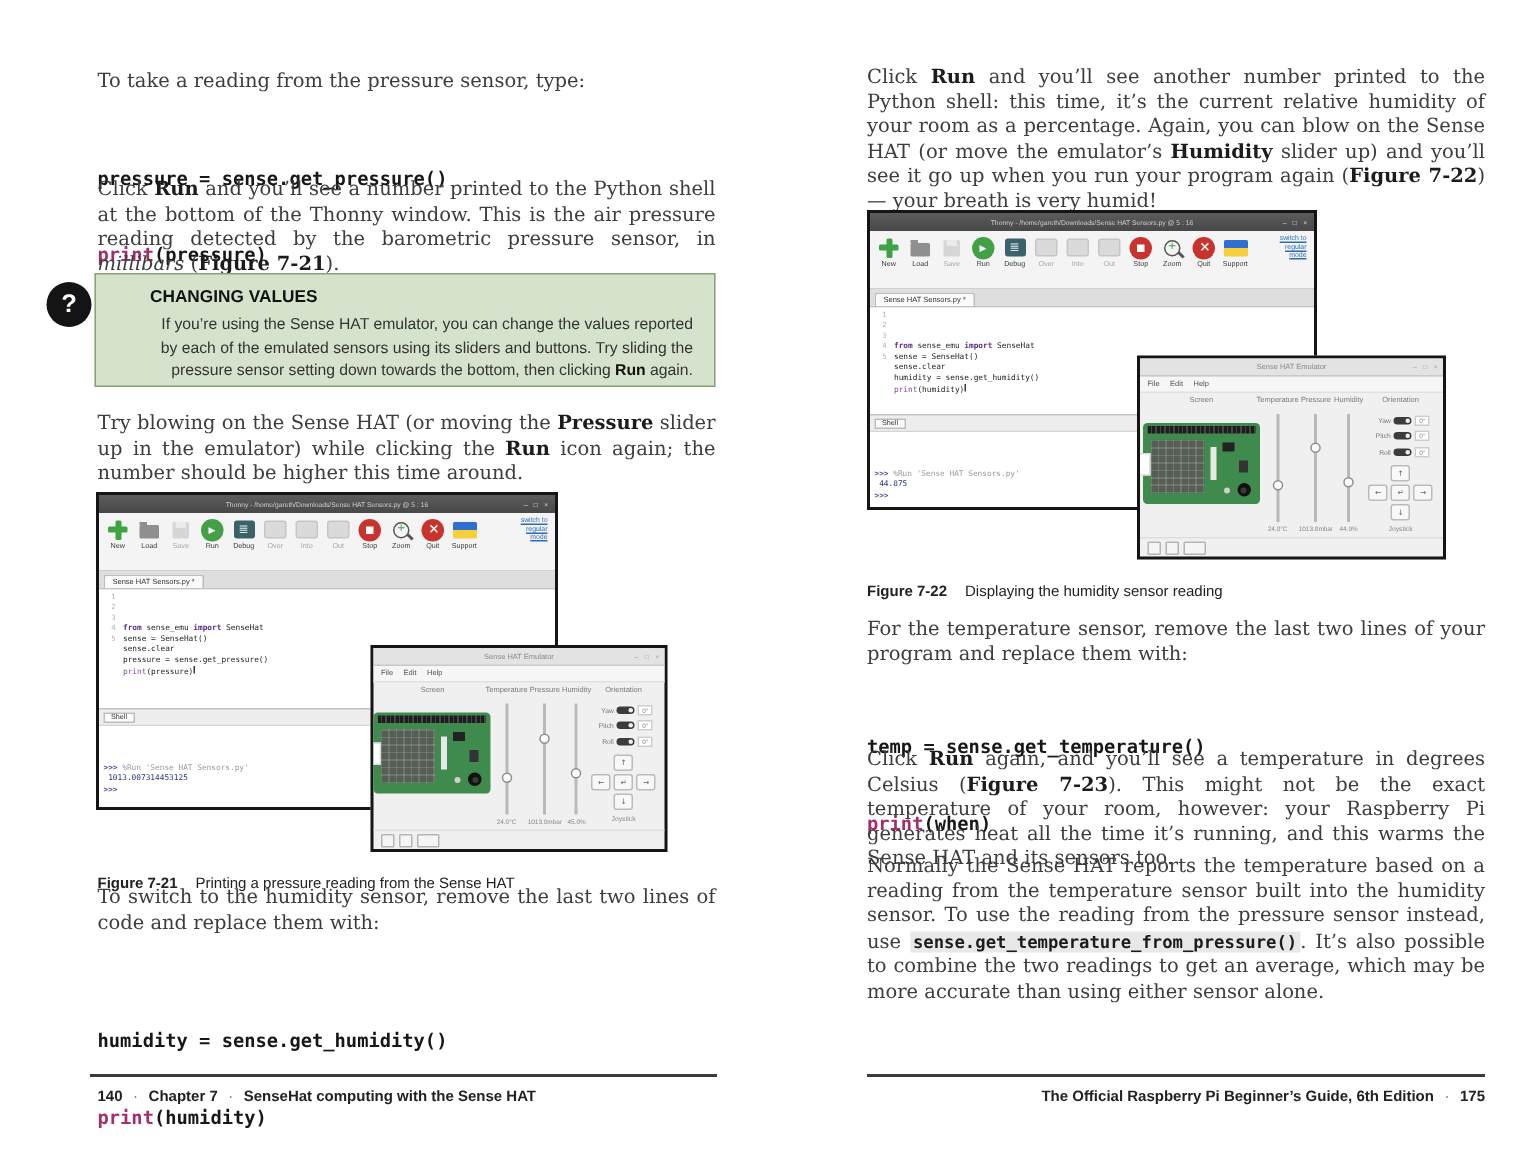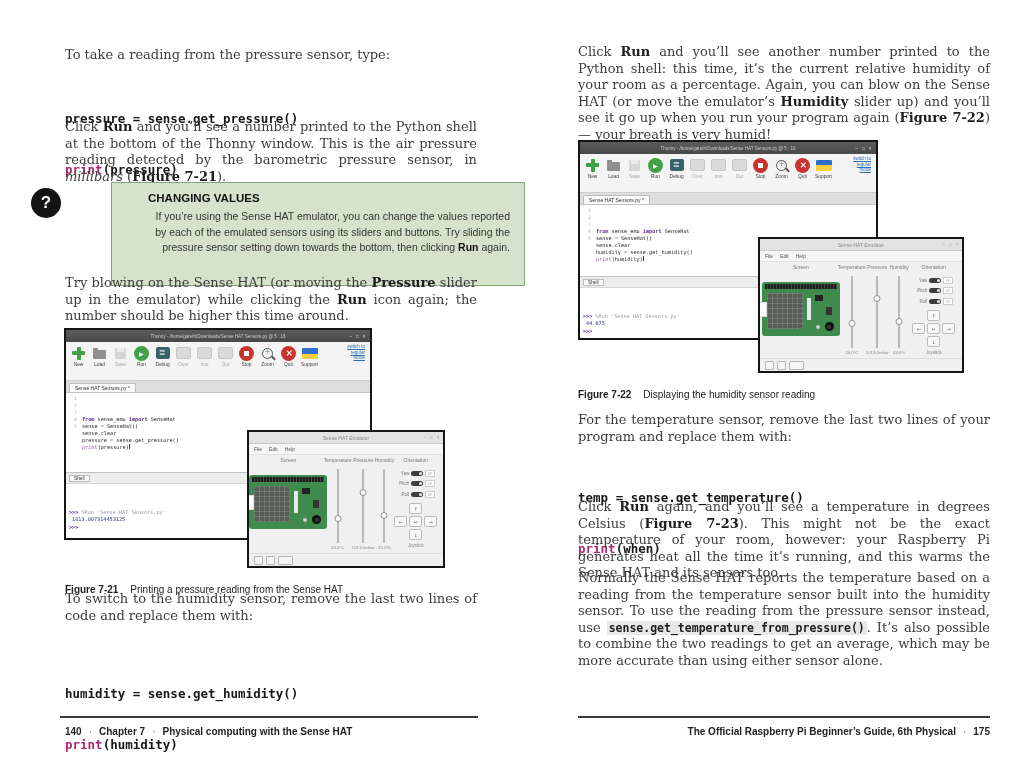--- a/index.html
+++ b/index.html
@@ -148,21 +148,21 @@
 
   <div class="para" style="left:65px;top:47px;width:410px;"><span>To take a reading from the pressure sensor, type:</span></div>
 
   <div class="codeblock" style="left:65px;top:76px;">
     <div><span>pressure = sense.get_pressure()</span></div>
     <div><span class="mg">print</span><span>(pressure)</span></div>
   </div>
 
   <div class="para" style="left:65px;top:119px;width:412px;"><span>Click </span><span class="b">Run</span><span> and you’ll see a number printed to the Python shell at the bottom of the Thonny window. This is the air pressure reading detected by the barometric pressure sensor, in </span><span class="i">millibars</span><span> (</span><span class="b">Figure 7-21</span><span>).</span></div>
 
-  <div class="callout" style="left:63px;top:182px;width:414px;height:104px;margin-left:48px;">
+  <div class="callout" style="left:63px;top:182px;width:414px;height:76px;">
     <div class="callout-title">CHANGING VALUES</div>
     <div class="callout-body"><span>If you’re using the Sense HAT emulator, you can change the values reported by each of the emulated sensors using its sliders and buttons. Try sliding the pressure sensor setting down towards the bottom, then clicking </span><span class="b">Run</span><span> again.</span></div>
   </div>
   <div class="qicon" style="left:31px;top:188px;">?</div>
 
   <div class="para" style="left:65px;top:275px;width:412px;"><span>Try blowing on the Sense HAT (or moving the </span><span class="b">Pressure</span><span> slider up in the emulator) while clicking the </span><span class="b">Run</span><span> icon again; the number should be higher this time around.</span></div>
 
   <div class="figure" style="left:64px;top:328px;width:382px;height:242px;">
 
     <div class="thonny" style="left:0;top:0;width:308px;height:212px;">
@@ -381,21 +381,21 @@
   </div>
 
   <div class="para" style="left:65px;top:591px;width:412px;"><span>To switch to the humidity sensor, remove the last two lines of code and replace them with:</span></div>
 
   <div class="codeblock" style="left:65px;top:651px;">
     <div><span>humidity = sense.get_humidity()</span></div>
     <div><span class="mg">print</span><span>(humidity)</span></div>
   </div>
 
   <div class="rule" style="left:60px;top:716px;width:418px;"></div>
-  <div class="footer" style="left:65px;top:726px;"><span class="b">140</span><span class="dot">·</span><span class="b">Chapter 7</span><span class="dot">·</span><span class="b">Physical computing with the Sense HAT</span></div>
+  <div class="footer" style="left:65px;top:726px;"><span class="b">140</span><span class="dot">·</span><span class="b">Chapter 7</span><span class="dot">·</span><span class="b">SenseHat computing with the Sense HAT</span></div>
 
   <div class="para" style="left:578px;top:44px;width:412px;"><span>Click </span><span class="b">Run</span><span> and you’ll see another number printed to the Python shell: this time, it’s the current relative humidity of your room as a percentage. Again, you can blow on the Sense HAT (or move the emulator’s </span><span class="b">Humidity</span><span> slider up) and you’ll see it go up when you run your program again (</span><span class="b">Figure 7-22</span><span>) — your breath is very humid!</span></div>
 
   <div class="figure" style="left:578px;top:140px;width:388px;height:236px;">
 
     <div class="thonny small" style="left:0;top:0;width:300px;height:200px;">
       <div class="t-title">
         <span>Thonny - /home/gareth/Downloads/Sense HAT Sensors.py @ 5 : 16</span>
         <span class="t-controls">– □ ×</span>
       </div>
@@ -614,15 +614,15 @@
   <div class="codeblock" style="left:578px;top:455px;">
     <div><span>temp = sense.get_temperature()</span></div>
     <div><span class="mg">print</span><span>(when)</span></div>
   </div>
 
   <div class="para" style="left:578px;top:499px;width:412px;"><span>Click </span><span class="b">Run</span><span> again, and you’ll see a temperature in degrees Celsius (</span><span class="b">Figure 7-23</span><span>). This might not be the exact temperature of your room, however: your Raspberry Pi generates heat all the time it’s running, and this warms the Sense HAT and its sensors too.</span></div>
 
   <div class="para" style="left:578px;top:570px;width:412px;"><span>Normally the Sense HAT reports the temperature based on a reading from the temperature sensor built into the humidity sensor. To use the reading from the pressure sensor instead, use </span><span class="ic">sense.get_temperature_from_pressure()</span><span>. It’s also possible to combine the two readings to get an average, which may be more accurate than using either sensor alone.</span></div>
 
   <div class="rule" style="left:578px;top:716px;width:412px;"></div>
-  <div class="footer" style="left:578px;top:726px;width:412px;text-align:right;"><span class="b">The Official Raspberry Pi Beginner’s Guide, 6th Physical</span><span class="dot">·</span><span class="b">175</span></div>
+  <div class="footer" style="left:578px;top:726px;width:412px;text-align:right;"><span class="b">The Official Raspberry Pi Beginner’s Guide, 6th Edition</span><span class="dot">·</span><span class="b">175</span></div>
 
 </div>
 
 </body></html>

